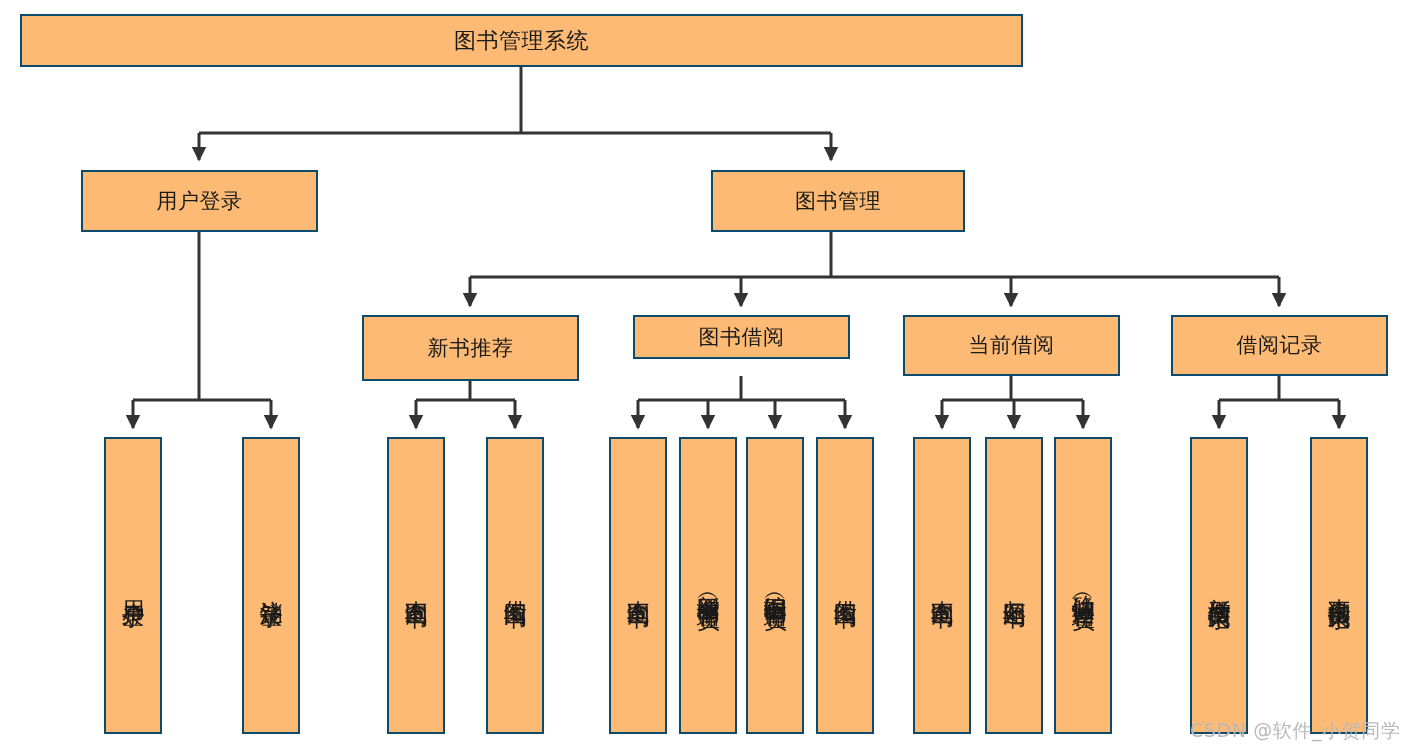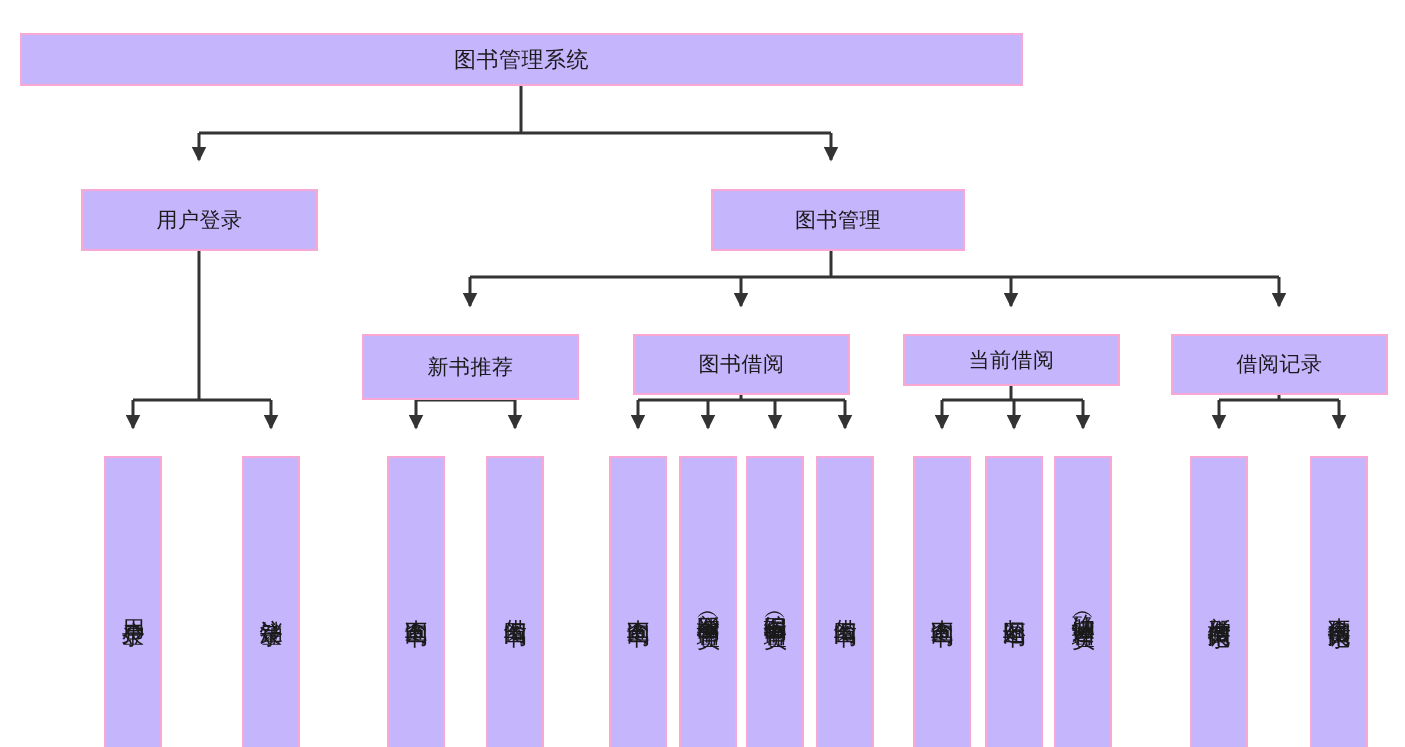--- a/index.html
+++ b/index.html
@@ -21,27 +21,26 @@
     position: absolute;
     left: 0;
     top: 0;
     width: 1405px;
     height: 747px;
     pointer-events: none;
   }
   .node {
     position: absolute;
     box-sizing: border-box;
-    background: #c4b5fd;
-    border: 2px solid #f9a8d4;
+    background: #fdba74;
+    border: 2px solid #0c4a6e;
     display: flex;
     align-items: center;
     justify-content: center;
     z-index: 2;
-    margin-top: 19px;
   }
   .node .lbl {
     color: #1a1a1a;
     font-size: 21px;
     line-height: 1.18;
     letter-spacing: 0.5px;
     white-space: nowrap;
     text-align: center;
   }
   .node.vertical .lbl {
@@ -125,24 +124,24 @@
         <span class="lbl">用户登录</span>
       </div>
       <div class="node" style="left: 711px; top: 170px; width: 254px; height: 62px;">
         <span class="lbl">图书管理</span>
       </div>
     </div>
   <div id="l3-layer">
       <div class="node" style="left: 362px; top: 315px; width: 217px; height: 66px;">
         <span class="lbl">新书推荐</span>
       </div>
-      <div class="node" style="left: 633px; top: 315px; width: 217px; height: 61px; align-items: center;">
+      <div class="node" style="left: 633px; top: 315px; width: 217px; height: 44px; align-items: center;">
         <span class="lbl">图书借阅</span>
       </div>
-      <div class="node" style="left: 903px; top: 315px; width: 217px; height: 52px;">
+      <div class="node" style="left: 903px; top: 315px; width: 217px; height: 61px;">
         <span class="lbl">当前借阅</span>
       </div>
       <div class="node" style="left: 1171px; top: 315px; width: 217px; height: 61px;">
         <span class="lbl">借阅记录</span>
       </div>
     </div>
   <div id="leaf-layer">
       <div class="node vertical" style="left: 104px; top: 437px; width: 58px; height: 297px;">
         <span class="lbl">用户登录</span>
       </div>
@@ -177,13 +176,14 @@
         <span class="lbl">确认归还（管理员）</span>
       </div>
       <div class="node vertical" style="left: 1190px; top: 437px; width: 58px; height: 297px;">
         <span class="lbl">新增借阅记录</span>
       </div>
       <div class="node vertical" style="left: 1310px; top: 437px; width: 58px; height: 297px;">
         <span class="lbl">查询借阅记录</span>
       </div>
     </div>
 
+  <div class="watermark" style="left: 1190px; top: 718px; color: rgb(185, 185, 185);">CSDN @软件_小贺同学</div>
 </div>
 
 </body></html>

